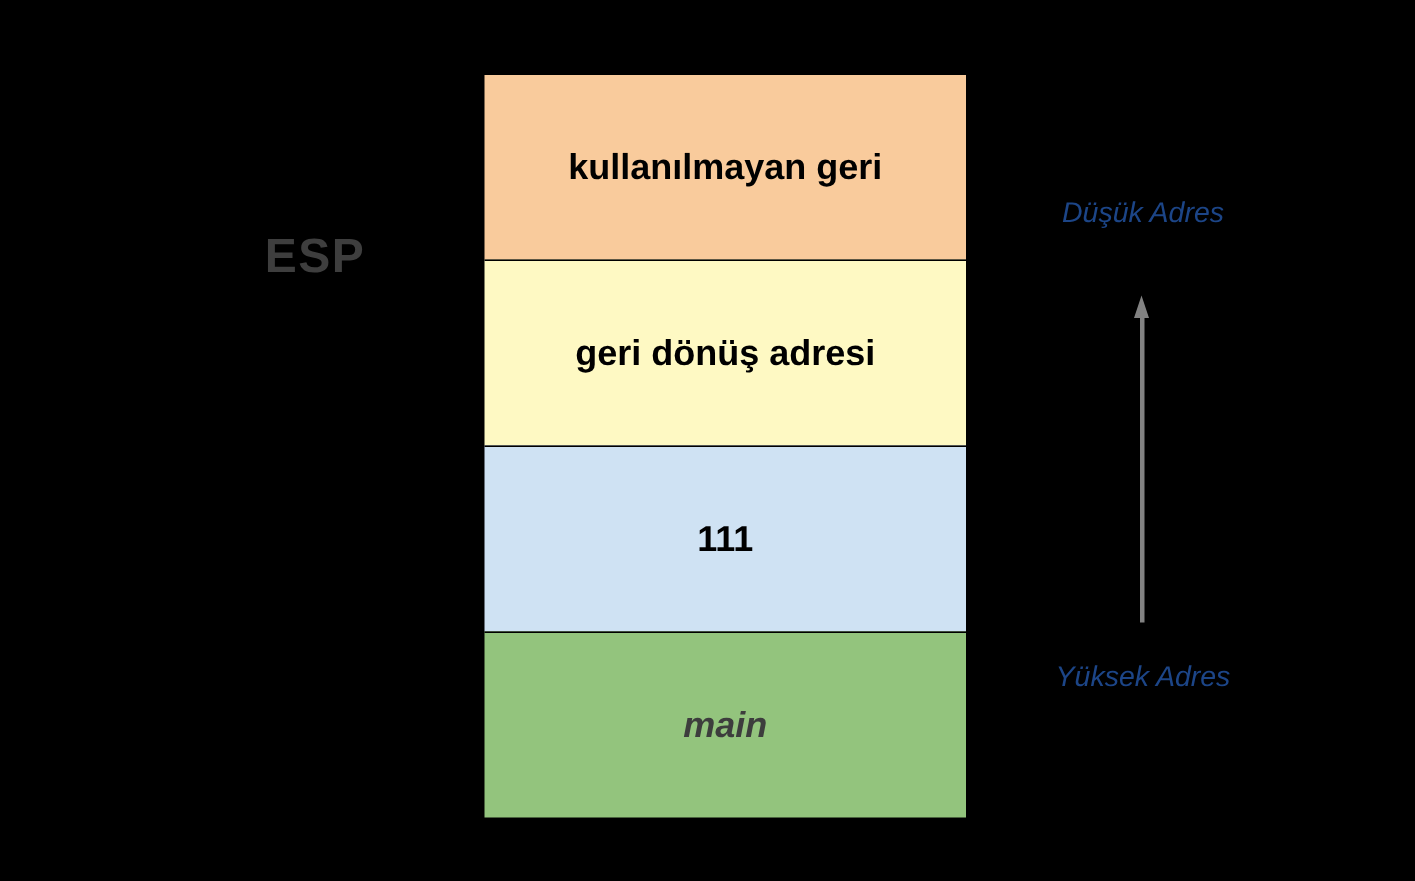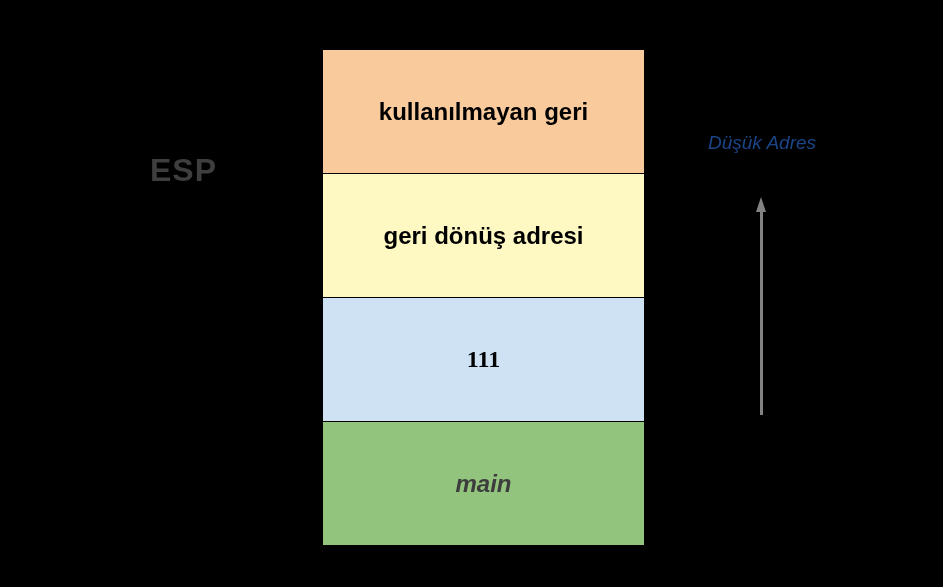--- a/index.html
+++ b/index.html
@@ -16,20 +16,21 @@
     overflow: hidden;
   }
   
   .esp-label {
     position: absolute;
     left: 150px;
     top: 152px;
     width: 120px;
     height: 36px;
     line-height: 36px;
+    text-align: center;
     font-size: 32px;
     font-weight: bold;
     letter-spacing: 1px;
     color: #3e3e3e;
   }
   
   .stack {
     position: absolute;
     left: 322px;
     top: 49px;
@@ -98,27 +99,28 @@
 
   <div class="esp-label">ESP</div>
 
   <div class="stack">
     <div class="stack-block" style="background: rgb(249, 203, 156);">
       <span>kullanılmayan geri</span>
     </div>
     <div class="stack-block" style="background: #fef9c3;">
       <span>geri dönüş adresi</span>
     </div>
-    <div class="stack-block" style="background: rgb(207, 226, 243); font-family: Liberation Serif, serif;">
+    <div class="stack-block" style="background: rgb(207, 226, 243);">
       <span>111</span>
     </div>
     <div class="stack-block" style="background: rgb(147, 196, 125); gap: 39px;">
       <span class="main-em">main</span>
     </div>
   </div>
 
   <div class="addr-label addr-low">Düşük Adres</div>
 
   <div class="arrow-head"></div>
   <div class="arrow-line"></div>
 
+  <div class="addr-label addr-high">Yüksek Adres</div>
 
 </div>
 
 </body></html>

